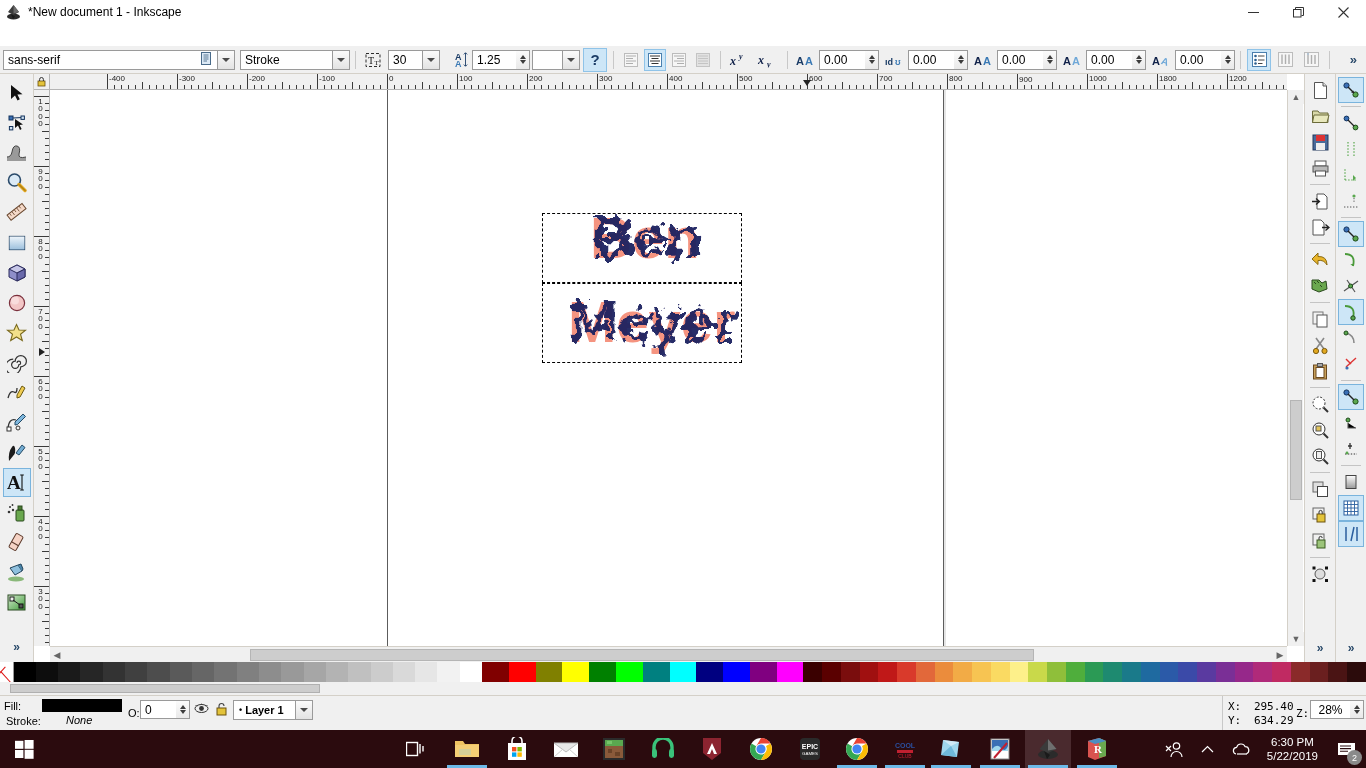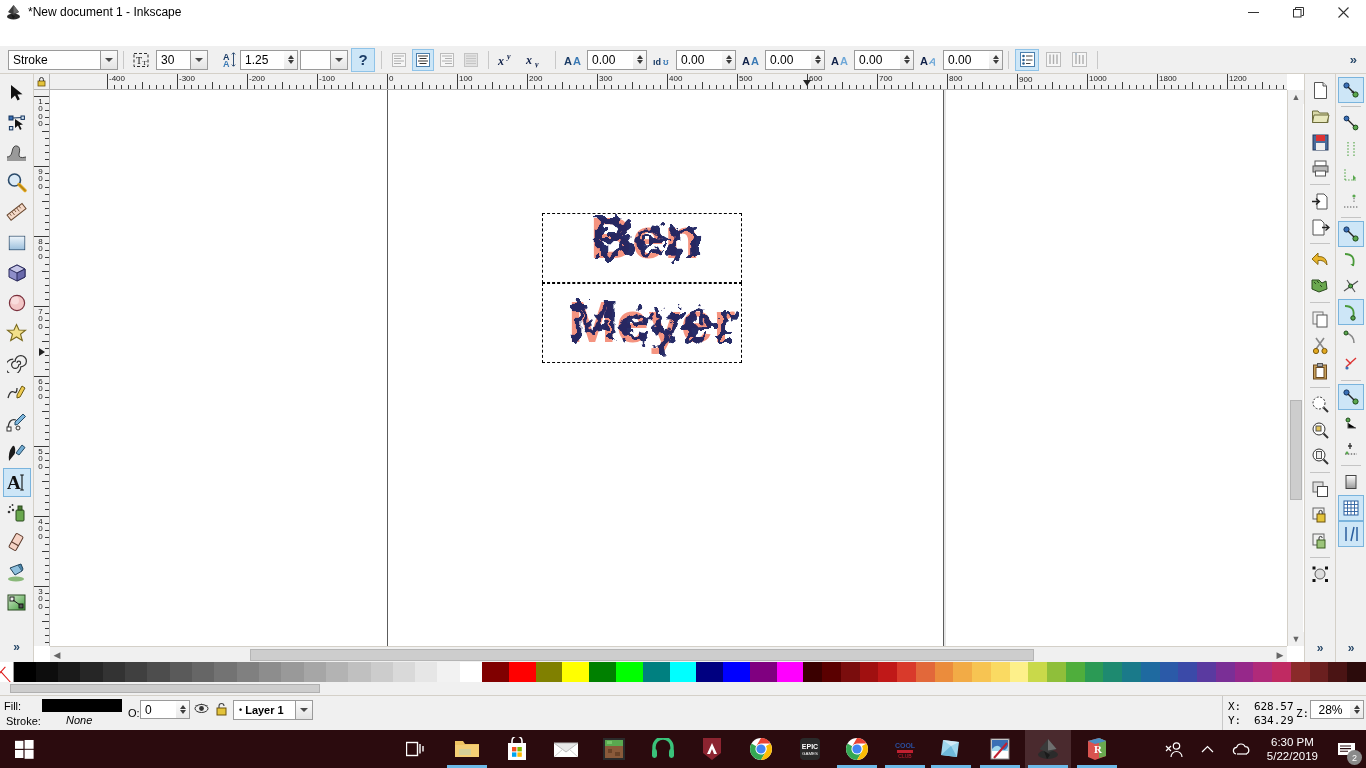--- a/index.html
+++ b/index.html
@@ -252,20 +252,32 @@
         <svg width="11" height="11" viewBox="0 0 11 11">
           <path d="M0.5 0.5 L10.5 10.5 M10.5 0.5 L0.5 10.5" stroke="#333" stroke-width="1.1"></path>
         </svg>
       </div>
     </div>
   </div>
 
 
   <div class="toolctrl">
 
+    <div class="combo" style="width:232px;">
+      <div class="txt" style="width:196px;">
+        <span>sans-serif</span>
+        <span style="margin-left:auto;">
+          <svg width="13" height="13" viewBox="0 0 13 13">
+            <rect x="1.5" y="0.5" width="9" height="12" fill="#dce9f5" stroke="#4a6b8a"></rect>
+            <path d="M3.5 3 H8.5 M3.5 5 H8.5 M3.5 7 H8.5 M3.5 9 H7" stroke="#4a6b8a" stroke-width="0.9"></path>
+          </svg>
+        </span>
+      </div>
+      <div class="arrowbtn"></div>
+    </div>
 
     <div class="combo" style="width:110px;margin-left:5px;">
       <div class="txt" style="width:92px;">
         <span>Stroke</span>
       </div>
       <div class="arrowbtn"></div>
     </div>
 
     <div class="tc-sep"></div>
 
@@ -1291,21 +1303,21 @@
       <div class="txt" style="width:62px;">
         <span style="font-size:9px;margin-right:3px;">•</span>
         <span>Layer 1</span>
       </div>
       <div class="arrowbtn"></div>
     </div>
 
     <div style="position:absolute; left:1222px; top:0; width:1px; height:35px; background:#c8c8c8;"></div>
     <div class="coords" style="left:1228px; top:4px;">
       <span>X:</span>
-      <span style="margin-left:6px;">628.57</span>
+      <span style="margin-left:6px;">295.40</span>
     </div>
     <div class="coords" style="left:1228px; top:18px;">
       <span>Y:</span>
       <span style="margin-left:6px;">634.29</span>
     </div>
     <div class="coords" style="left:1296px; top:11px;">Z:</div>
     <div style="position:absolute; left:1310px; top:4px; display:flex;">
       <div class="numfield" style="width:40px;height:19px;justify-content:center;">
           <span>28%</span>
         </div>

